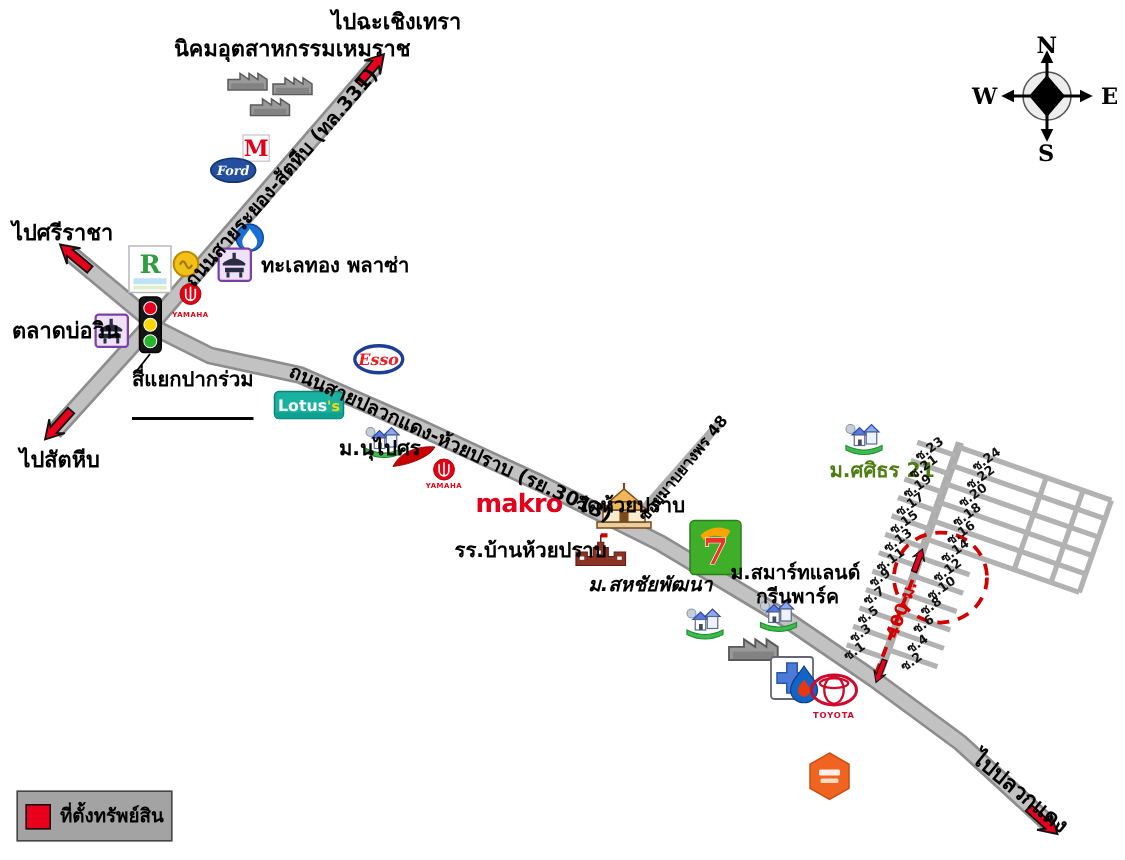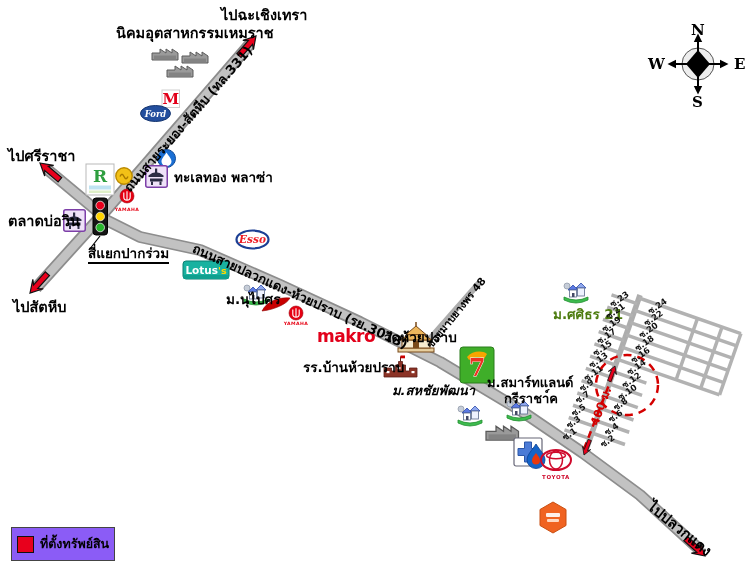--- a/index.html
+++ b/index.html
@@ -3,28 +3,28 @@
 <meta charset="utf-8">
 <style>
   html,body{margin:0;padding:0;background:#fff;}
   #stage{position:relative;width:750px;height:573px;background:#fff;overflow:hidden;
          font-family:"DejaVu Sans",sans-serif;}
   #stage svg{position:absolute;left:0;top:0;}
   .lbl{position:absolute;white-space:nowrap;font:bold 13.5px "DejaVu Sans",sans-serif;color:#000;line-height:1.1;}
   .sz14{font-size:14.5px;}
   .sz13{font-size:13px;}
   .red{color:#4d7c0f;}
-  .underline{border-bottom:2px solid #000;padding-bottom:1px;}
+  .underline{border-bottom:2px solid #000;padding-bottom:17px;}
   .rot{transform-origin:0 50%;}
   .makro{font:bold 17px "DejaVu Sans",sans-serif;color:#e2001a;letter-spacing:-0.5px;}
   .cmp{font:bold 15px "DejaVu Serif",serif;color:#000;}
   .soi-lbl{position:absolute;font:bold 8.5px "DejaVu Sans",sans-serif;color:#111;
            transform:rotate(-35deg);transform-origin:50% 50%;white-space:nowrap;}
   .note400{font:bold 11.5px "DejaVu Sans",sans-serif;color:#d40000;}
-  .legend{position:absolute;border:1.5px solid #444;background:#8b5cf6;display:flex;
+  .legend{position:absolute;border:1.5px solid #444;background:#a3a3a3;display:flex;
           align-items:center;gap:6px;padding:0 5px;box-sizing:border-box;}
   .legend-swatch{width:15px;height:15px;background:#e8001c;border:1.5px solid #111;flex:0 0 auto;}
   .lbl-leg{font:bold 12.5px "DejaVu Sans",sans-serif;color:#000;white-space:nowrap;}
 </style>
 </head>
 <body>
 
 <div id="stage">
 
 <svg width="750" height="573" viewBox="0 0 750 573">
@@ -255,21 +255,21 @@
   <div class="lbl sz14" style="left:8px;top:149px;">ไปศรีราชา</div>
   <div class="lbl sz14" style="left:8px;top:214px;">ตลาดบ่อวิน</div>
   <div class="lbl underline" style="left:88px;top:246px;">สี่แยกปากร่วม</div>
   <div class="lbl sz14" style="left:13px;top:300px;">ไปสัตหีบ</div>
   <div class="lbl" style="left:174px;top:170px;">ทะเลทอง พลาซ่า</div>
   <div class="lbl" style="left:226px;top:292px;">ม.นุไปศร</div>
   <div class="makro" style="position:absolute;left:317px;top:326px;">makro</div>
   <div class="lbl" style="left:384px;top:306px;margin-top:24px;">วัดห้วยปราบ</div>
   <div class="lbl" style="left:303px;top:360px;">รร.บ้านห้วยปราบ</div>
   <div class="lbl sz13" style="left:487px;top:376px;">ม.สมาร์ทแลนด์</div>
-  <div class="lbl sz13" style="left:504px;top:392px;">กรีราชา์ค</div>
+  <div class="lbl sz13" style="left:504px;top:392px;">กรีนพาร์ค</div>
   <div class="lbl sz13" style="left:392px;top:384px;font-style:italic;">ม.สหชัยพัฒนา</div>
   <div class="lbl red" style="left:553px;top:307px;">ม.ศศิธร 21</div>
 
   <div class="lbl rot sz13" style="left:127px;top:183px;transform:rotate(-49deg);">ถนนสายระยอง-สัตหีบ (ทล.331)</div>
   <div class="lbl rot sz13" style="left:193px;top:241px;transform:rotate(24.5deg);">ถนนสายปลวกแดง-ห้วยปราบ (รย.3013)</div>
   <div class="lbl rot" style="left:429px;top:341px;transform:rotate(-51deg);font-size:10.5px;">ซอยมาบยางพร 48</div>
   <div class="lbl rot sz14" style="left:649px;top:497px;transform:rotate(39deg);">ไปปลวกแดง</div>
   <div class="note400 rot" style="position:absolute;left:594px;top:416px;transform:rotate(-70deg);transform-origin:0 50%;">400 ม.</div>
 
   <div class="cmp" style="position:absolute;left:691px;top:21px;">N</div>

